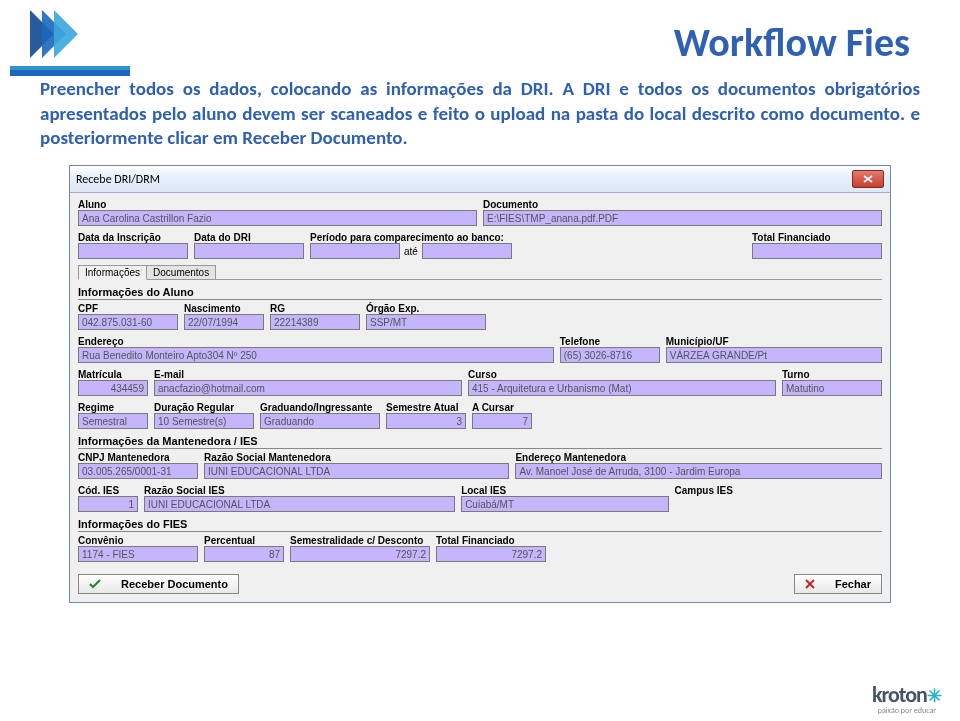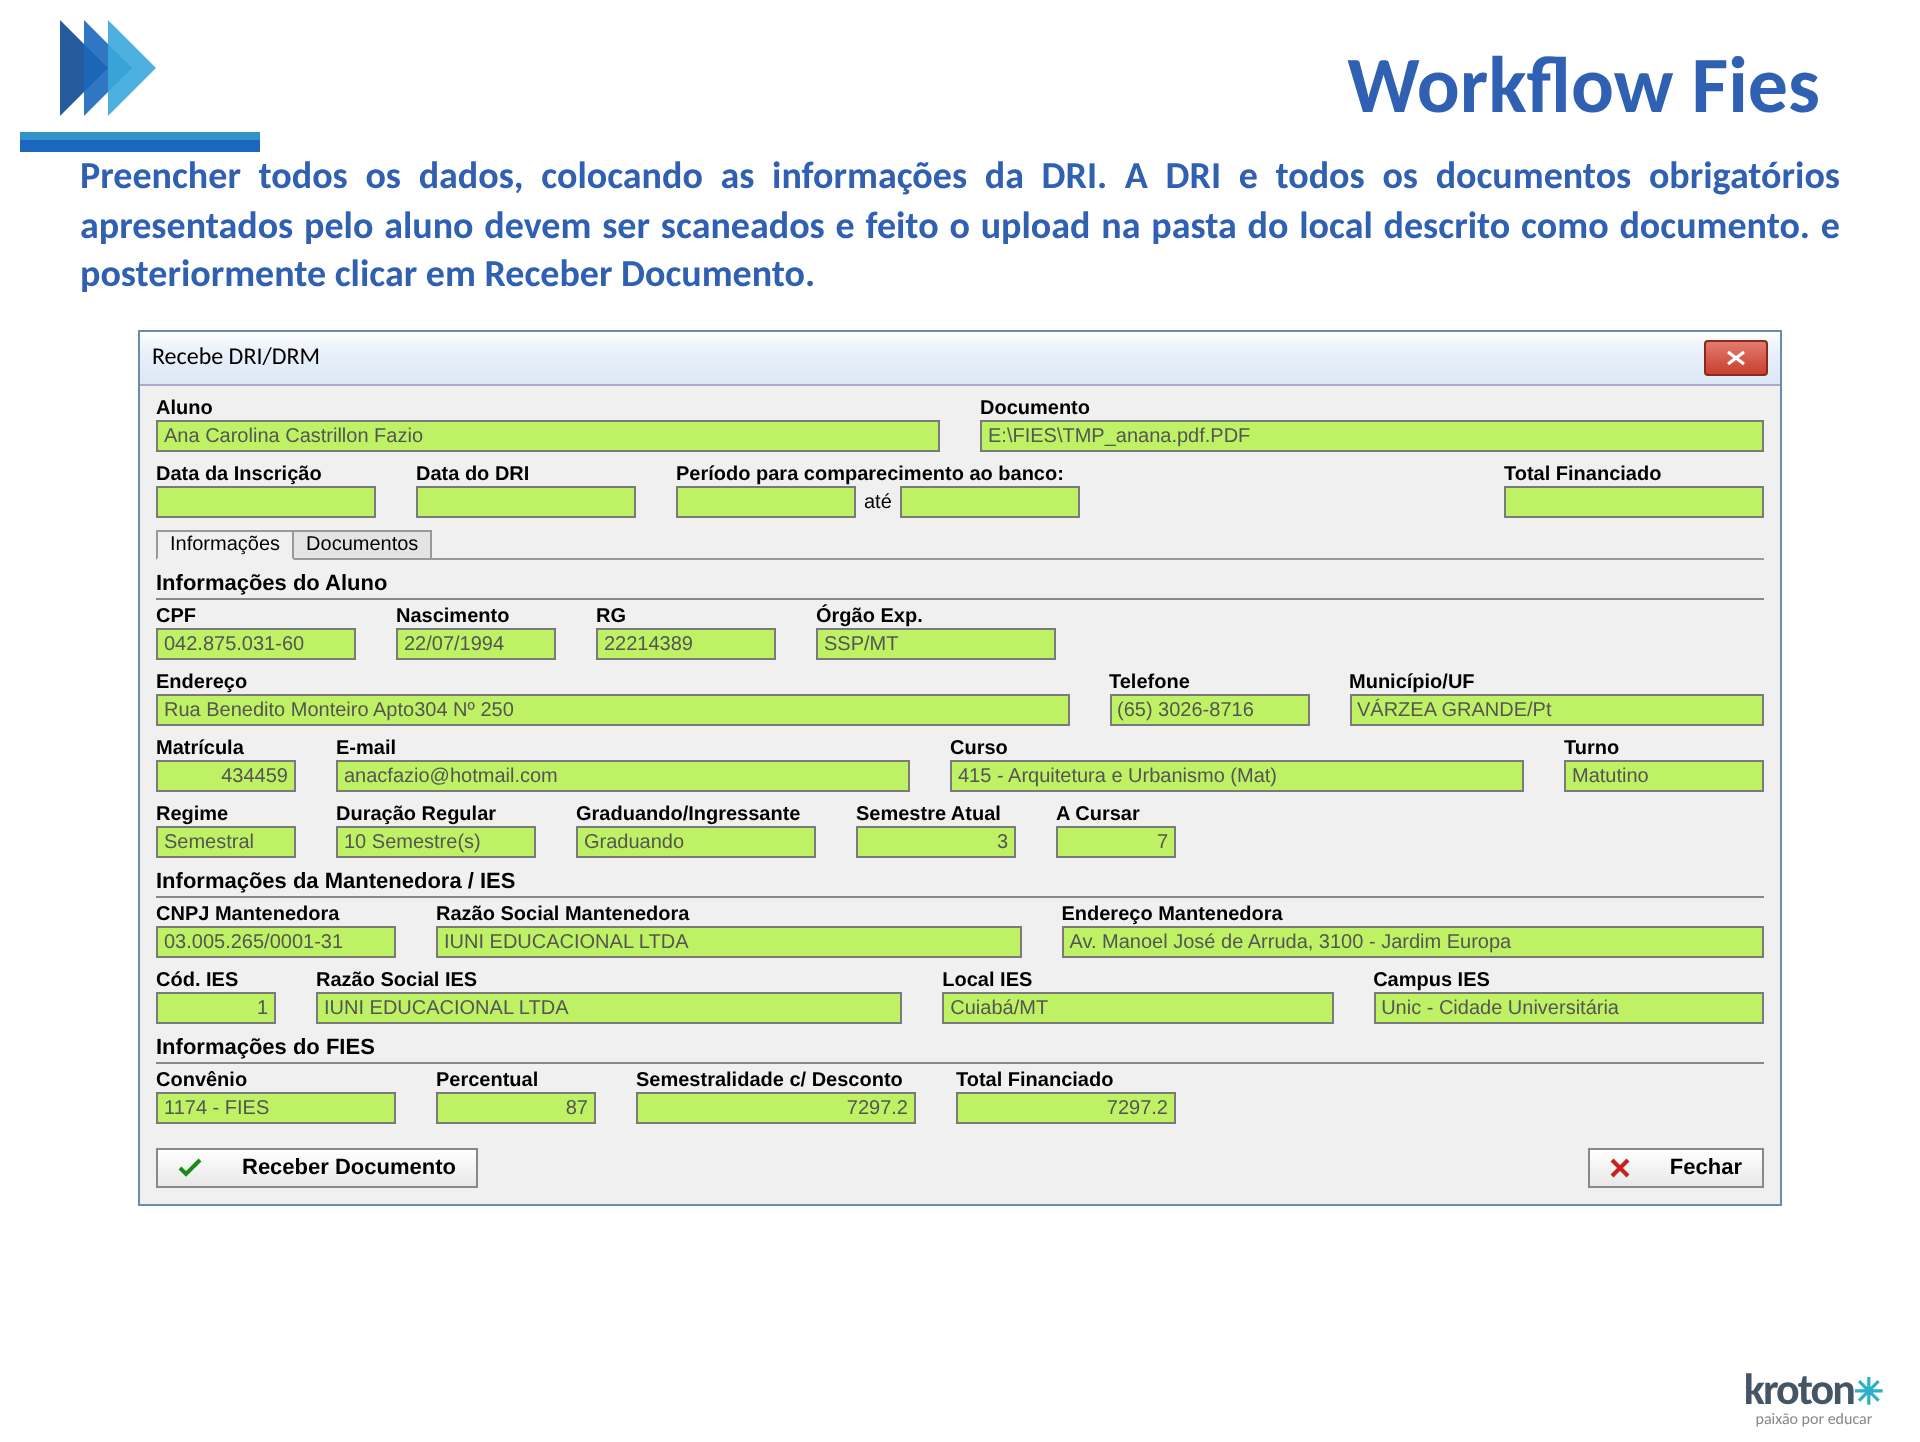--- a/index.html
+++ b/index.html
@@ -6,24 +6,24 @@
   .slide { width:960px; height:721px; position:relative; padding:18px 40px 0 40px; box-sizing:border-box;border-radius:15px; }
   .logo-left { position:absolute; left:0; top:-26px; width:130px; height:110px; overflow:hidden; }
   .logo-left svg { display:block; }
   .title { color:#3060b2; font-size:40px; font-weight:bold; text-align:right; padding-right:10px; margin-bottom:10px; }
   .body-text { color:#3060b2; font-size:19px; font-weight:bold; text-align:justify; line-height:1.3; margin-bottom:14px; }
   .app-window { border:1px solid #6a8ab0; background:#f0f0f0; margin:0 auto; width:820px; }
   .titlebar { background:linear-gradient(#fff,#e8f0fa 40%,#dce8f6); border-bottom:1px solid #aac; padding:4px 6px; display:flex; align-items:center; justify-content:space-between; font-size:12px; color:#000; }
   .titlebar .t-title { }
   .close-btn { width:30px; height:16px; background:linear-gradient(#e27b6e,#c83f2e); border:1px solid #8a2a1e; border-radius:2px; display:flex; align-items:center; justify-content:center; color:#fff; font-size:10px; font-weight:bold; cursor:default; }
   .client { background:#f0f0f0; padding:6px 8px 8px 8px; font-family: Tahoma, Arial, sans-serif; font-size:10px; color:#000; }
-  .row { display:flex; gap:20px; margin-bottom:6px; }
+  .row { display:flex; gap:6px; margin-bottom:6px; }
   .field { display:flex; flex-direction:column; }
   .flabel { font-size:10px; font-weight:bold; color:#000; }
-  .finput { border:1px solid #7a7a7a; background:#bef264; height:16px; line-height:16px; padding:0 3px; font-size:10px; color:#555; overflow:hidden; white-space:nowrap; box-sizing:border-box; }
+  .finput { border:1px solid #7a7a7a; background:#c4b5fd; height:16px; line-height:16px; padding:0 3px; font-size:10px; color:#555; overflow:hidden; white-space:nowrap; box-sizing:border-box; }
   .finput.blank { color:#999; }
   .period-wrap { display:flex; align-items:center; gap:4px; }
   .period-wrap .finput { width:90px; }
   .period-sep { font-size:10px; color:#000; margin-top:0; }
   .tabs { display:flex; border-bottom:1px solid #999; margin-top:4px;align-items:flex-end; }
   .tab { border:1px solid #999; border-bottom:1px solid #f0f0f0; background:#f0f0f0; padding:1px 6px; font-size:10px; margin-bottom:-1px; margin-right:-1px; position:relative; z-index:2; }
   .tab.inactive { background:#e4e4e4; border-bottom:1px solid #999; z-index:1; }
   .section-title { font-weight:bold; font-size:11px; border-bottom:1px solid #888; margin-top:6px; margin-bottom:3px; padding-bottom:1px; }
   .btn-bar { display:flex; justify-content:space-between; margin-top:8px; padding-top:4px; }
   .wbtn { border:1px solid #888; background:linear-gradient(#fff,#e8e8e8); padding:3px 10px; font-size:11px; font-weight:bold; display:flex; align-items:center; gap:20px; cursor:default; }
@@ -199,21 +199,20 @@
         <div class="field" style="flex:1.5">
             <span class="flabel">Razão Social IES</span>
             <div class="finput">IUNI EDUCACIONAL LTDA</div>
           </div>
         <div class="field" style="flex:1">
             <span class="flabel">Local IES</span>
             <div class="finput">Cuiabá/MT</div>
           </div>
         <div class="field" style="flex:1">
             <span class="flabel">Campus IES</span>
-            <div class="finput">Unic - Cidade Universitária</div>
           </div>
       </div>
 
       <div class="section-title">Informações do FIES</div>
       <div class="row">
         <div class="field" style="width:120px">
             <span class="flabel">Convênio</span>
             <div class="finput">1174 - FIES</div>
           </div>
         <div class="field" style="width:80px">

